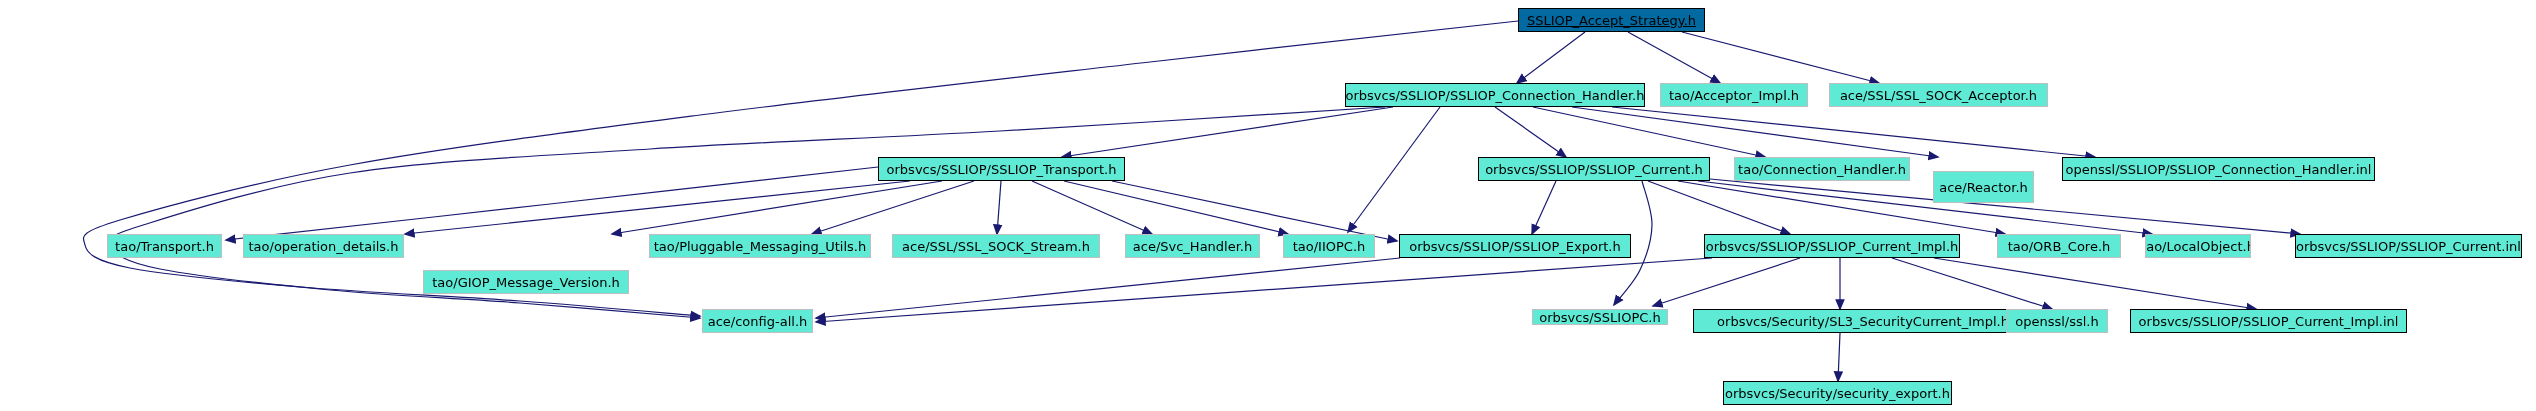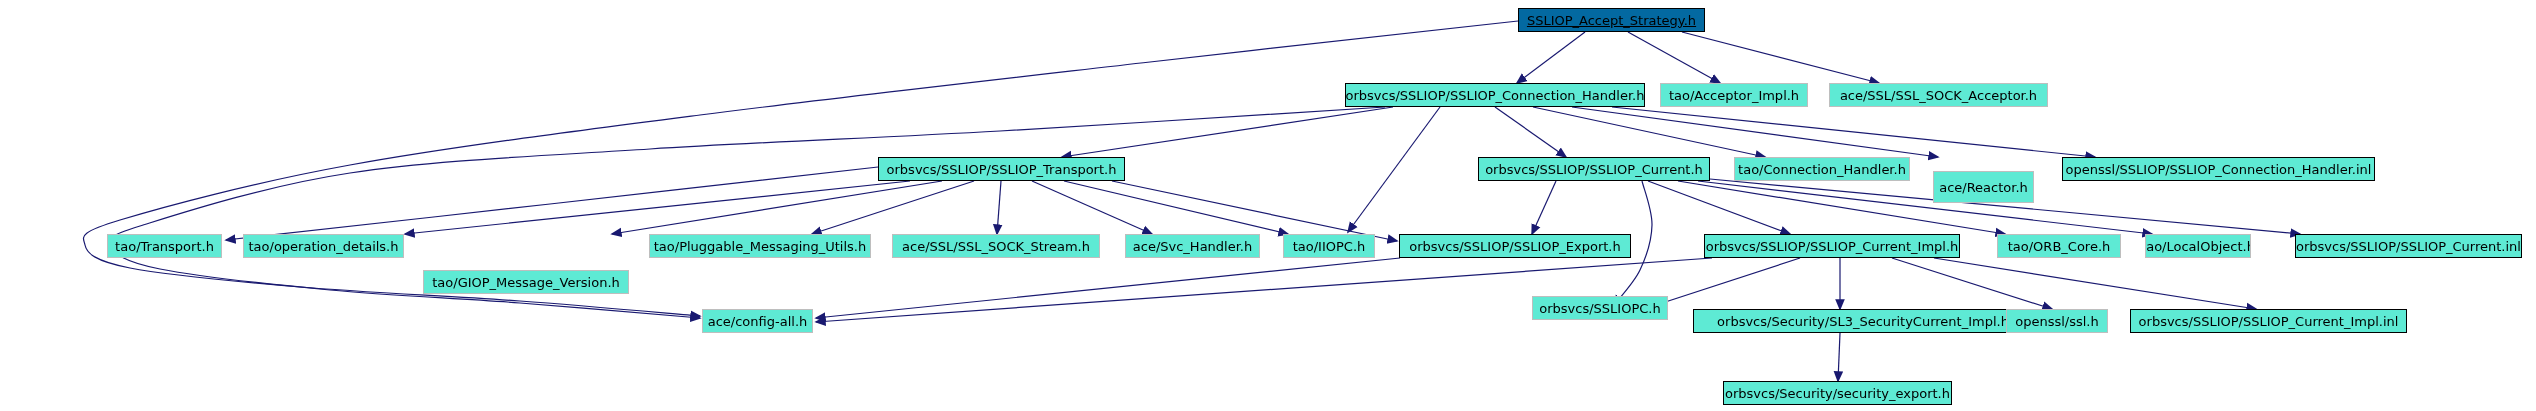--- a/index.html
+++ b/index.html
@@ -87,18 +87,18 @@
     <div class="node external" style="left: 649px; top: 234px; width: 222px; height: 24px;">tao/Pluggable_Messaging_Utils.h</div>
     <div class="node external" style="left: 892px; top: 234px; width: 208px; height: 24px;">ace/SSL/SSL_SOCK_Stream.h</div>
     <div class="node external" style="left: 1125px; top: 234px; width: 135px; height: 24px;">ace/Svc_Handler.h</div>
     <div class="node external" style="left: 1283px; top: 234px; width: 92px; height: 24px;">tao/IIOPC.h</div>
     <div class="node documented" style="left: 1399px; top: 234px; width: 232px; height: 24px;">orbsvcs/SSLIOP/SSLIOP_Export.h</div>
     <div class="node documented" style="left: 1704px; top: 234px; width: 256px; height: 24px;">orbsvcs/SSLIOP/SSLIOP_Current_Impl.h</div>
     <div class="node external" style="left: 1997px; top: 234px; width: 124px; height: 24px;">tao/ORB_Core.h</div>
     <div class="node external" style="left: 2145px; top: 234px; width: 106px; height: 24px;">tao/LocalObject.h</div>
     <div class="node documented" style="left: 2295px; top: 234px; width: 227px; height: 24px;">orbsvcs/SSLIOP/SSLIOP_Current.inl</div>
     <div class="node external" style="left: 702px; top: 309px; width: 111px; height: 24px;">ace/config-all.h</div>
-    <div class="node external" style="left: 1532px; top: 296px; width: 136px; height: 24px;">orbsvcs/SSLIOPC.h</div>
+    <div class="node external" style="left: 1532px; top: 309px; width: 136px; height: 16px;">orbsvcs/SSLIOPC.h</div>
     <div class="node documented" style="left: 1693px; top: 309px; width: 340px; height: 24px;">orbsvcs/Security/SL3_SecurityCurrent_Impl.h</div>
     <div class="node external" style="left: 2006px; top: 309px; width: 102px; height: 24px;">openssl/ssl.h</div>
     <div class="node documented" style="left: 2130px; top: 309px; width: 277px; height: 24px;">orbsvcs/SSLIOP/SSLIOP_Current_Impl.inl</div>
     <div class="node documented" style="left: 1723px; top: 381px; width: 229px; height: 24px;">orbsvcs/Security/security_export.h</div>
   </div>
 
 </body></html>

